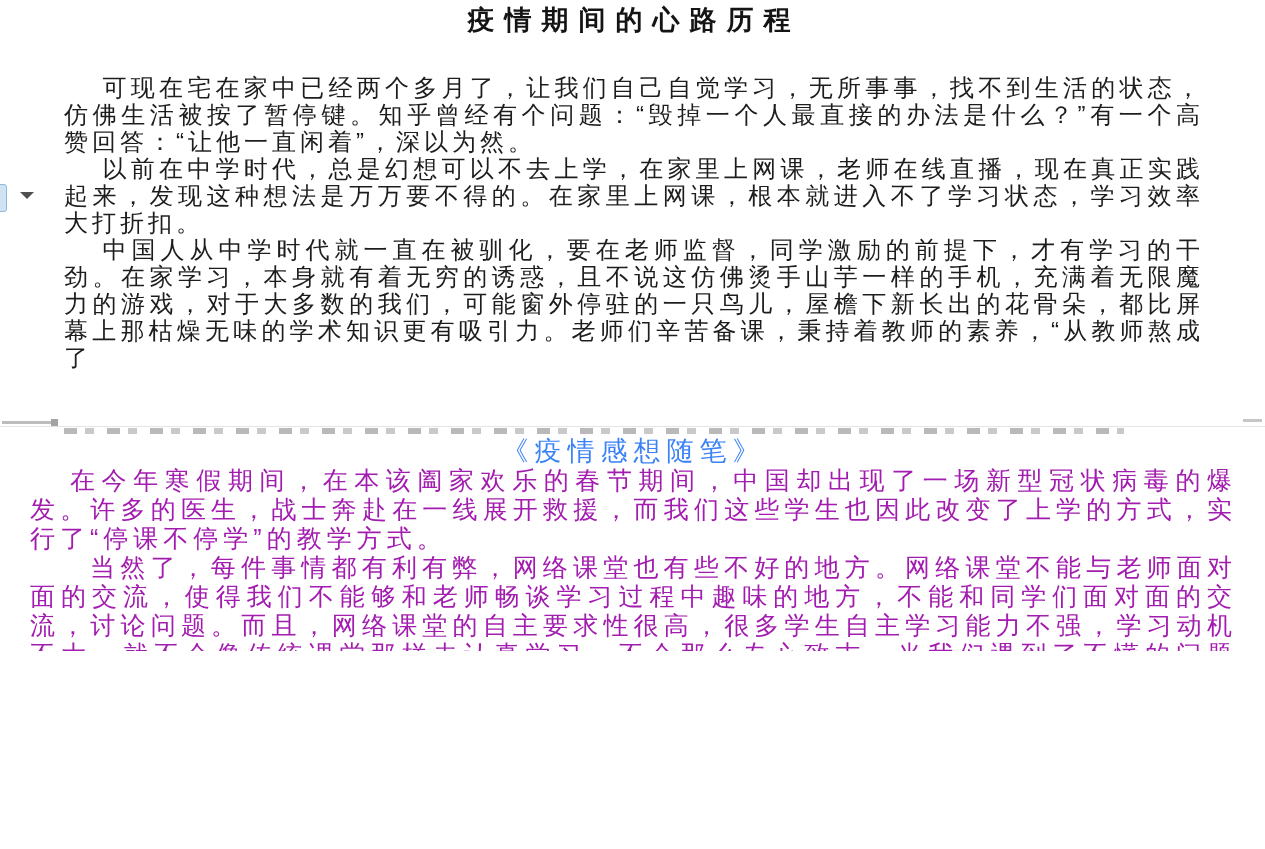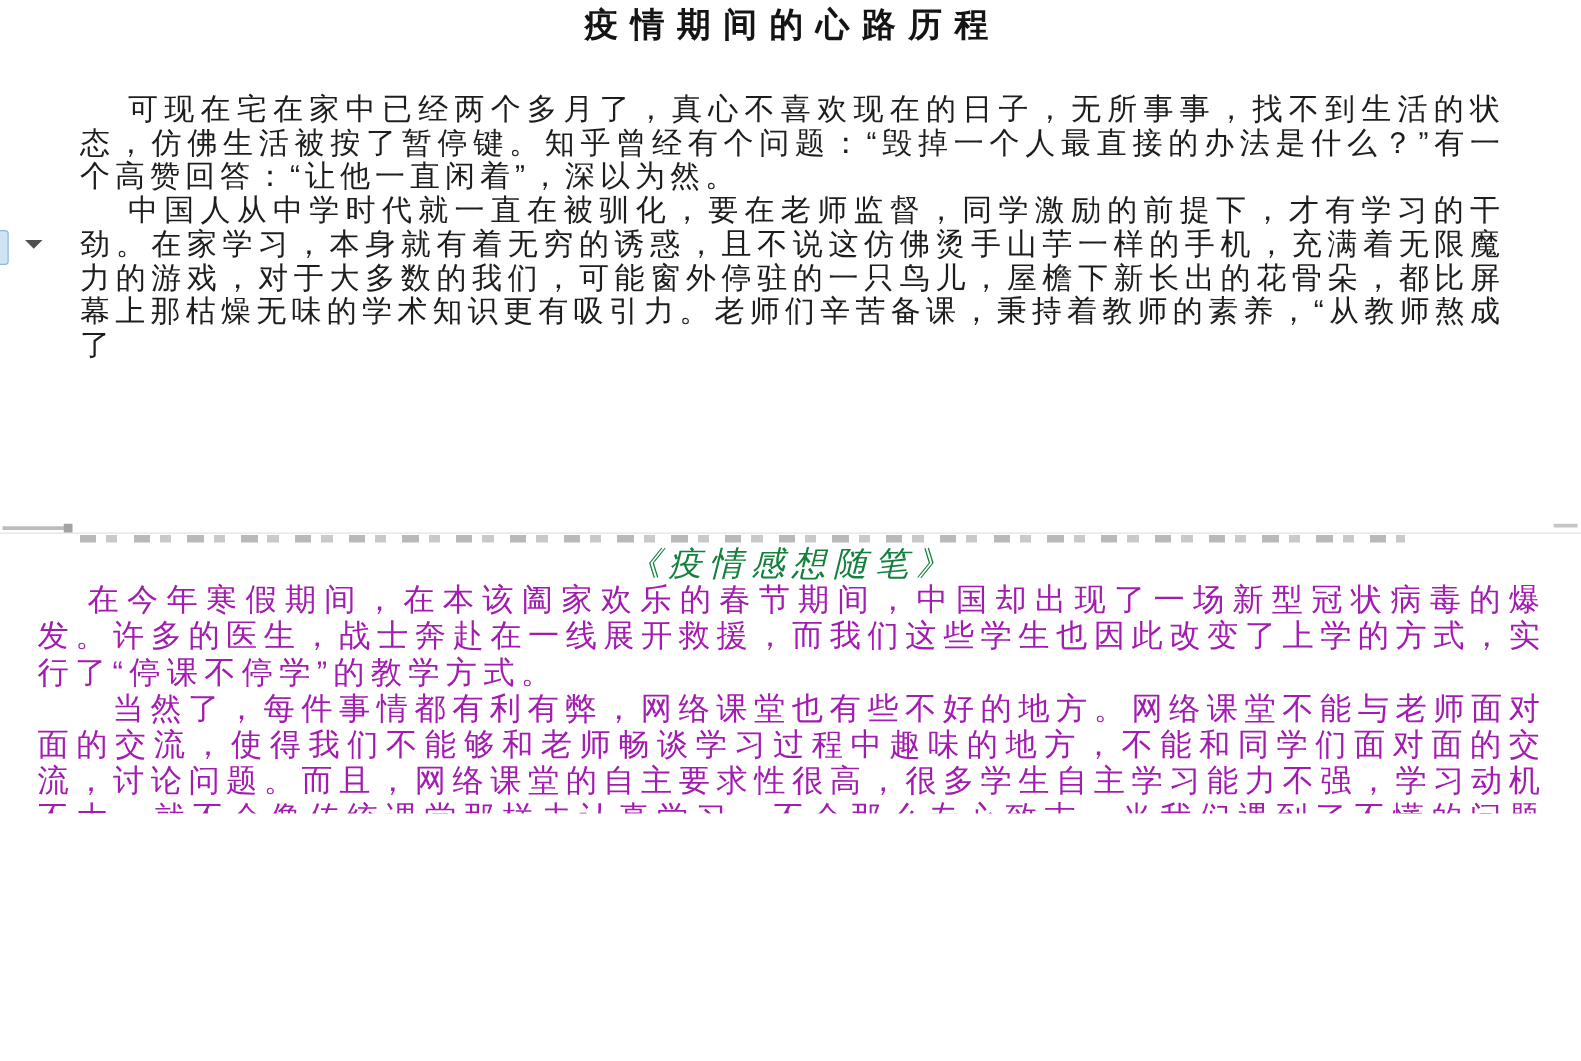--- a/index.html
+++ b/index.html
@@ -66,40 +66,40 @@
   .doc2 {
     position:absolute; top:436px; left:0; right:0; bottom:0;
     overflow:hidden;
     padding:0 28px 0 30px;
   }
   .doc2 .title {
     text-align:center;
     font-size:27px; font-weight:normal;
     letter-spacing:6px;
     line-height:30px;
-    color:#15803d;
-    font-style:italic;
+    color:#3b82f6;
   }
   .doc2 p {
     font-size:25px; line-height:29px;
     letter-spacing:5px;
     text-align:justify;
     text-indent:1.6em;
     color:#a21caf;
   }
   .doc2 p.deep-indent { text-indent:2.4em; }
 </style>
 </head>
 <body>
 
 <div class="page">
 
   <section class="doc1">
     <h1 class="title">疫情期间的心路历程</h1>
-    <p>可现在宅在家中已经两个多月了，真心不喜欢现在的日子，无所事事，找不到生活的状态，仿佛生活被按了暂停键。知乎曾经有个问题：“毁掉一个人最直接的办法是什么？”有一个高赞回答：“让他一直闲着”，深以为然。</p>
+    <p>可现在宅在家中已经两个多月了，让我们自己自觉学习，无所事事，找不到生活的状态，仿佛生活被按了暂停键。知乎曾经有个问题：“毁掉一个人最直接的办法是什么？”有一个高赞回答：“让他一直闲着”，深以为然。</p>
+    <p>以前在中学时代，总是幻想可以不去上学，在家里上网课，老师在线直播，现在真正实践起来，发现这种想法是万万要不得的。在家里上网课，根本就进入不了学习状态，学习效率大打折扣。</p>
     <p>中国人从中学时代就一直在被驯化，要在老师监督，同学激励的前提下，才有学习的干劲。在家学习，本身就有着无穷的诱惑，且不说这仿佛烫手山芋一样的手机，充满着无限魔力的游戏，对于大多数的我们，可能窗外停驻的一只鸟儿，屋檐下新长出的花骨朵，都比屏幕上那枯燥无味的学术知识更有吸引力。老师们辛苦备课，秉持着教师的素养，“从教师熬成了</p>
   </section>
 
   <div class="edge-clip-widget"></div>
   <div class="dropdown-arrow"></div>
 
   <div class="cut-line-sliver"></div>
   <div class="seam-line"></div>
   <div class="seam-left"></div>
   <div class="seam-right"></div>

